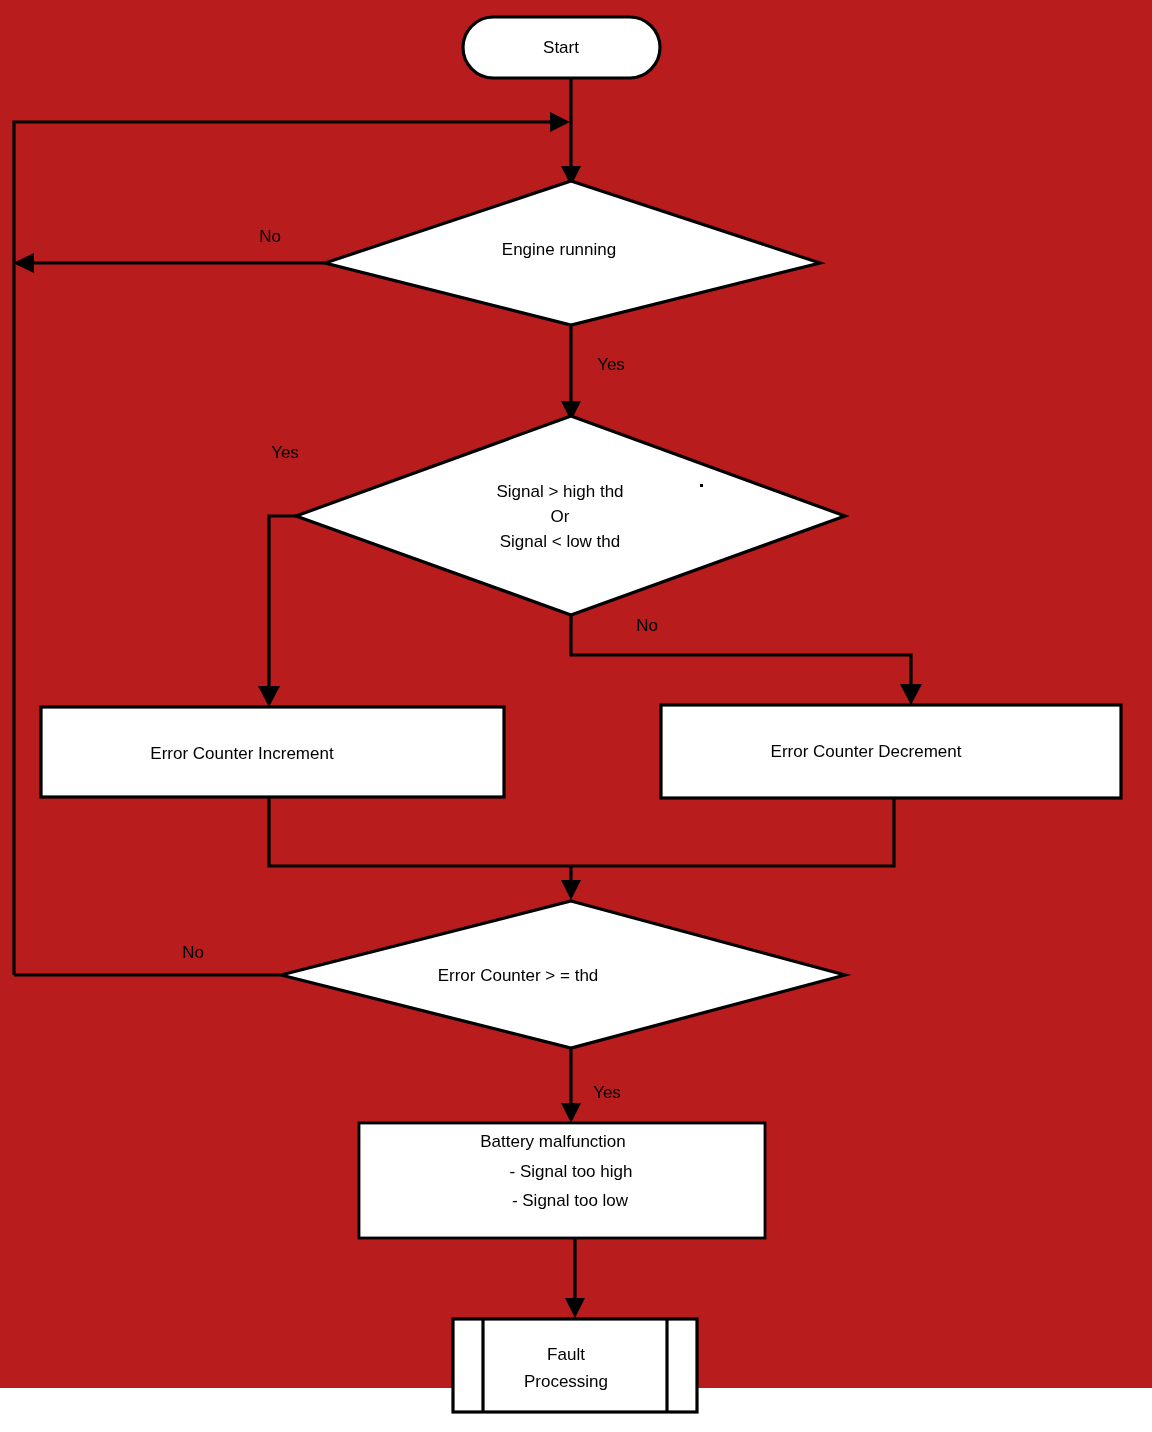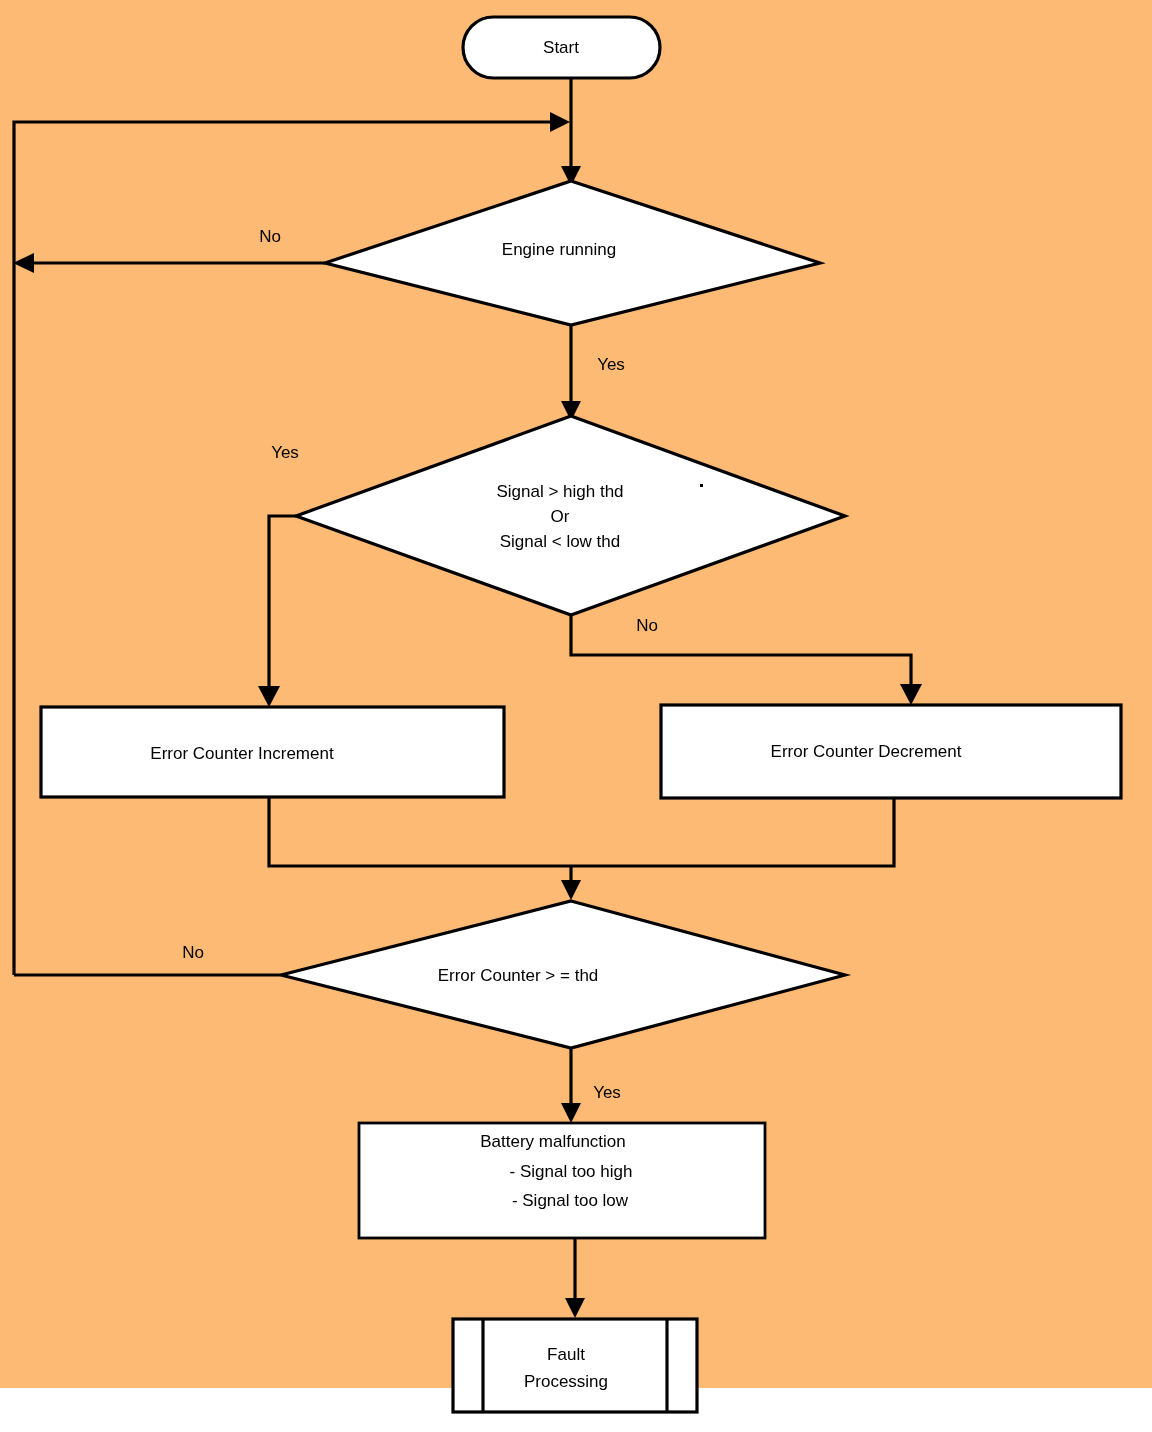--- a/index.html
+++ b/index.html
@@ -10,21 +10,21 @@
   body {
     width: 1152px;
     height: 1432px;
     font-family: "Liberation Sans", sans-serif;
     overflow: hidden;
   }
   #flowchart-root {
     position: relative;
     width: 1152px;
     height: 1388px;
-    background: #fdba74;
+    background: #b91c1c;
   }
   svg.chart-canvas {
     position: absolute;
     top: 0;
     left: 0;
     width: 1152px;
     height: 1432px;
     display: block;
   }
   .shape-outline {

